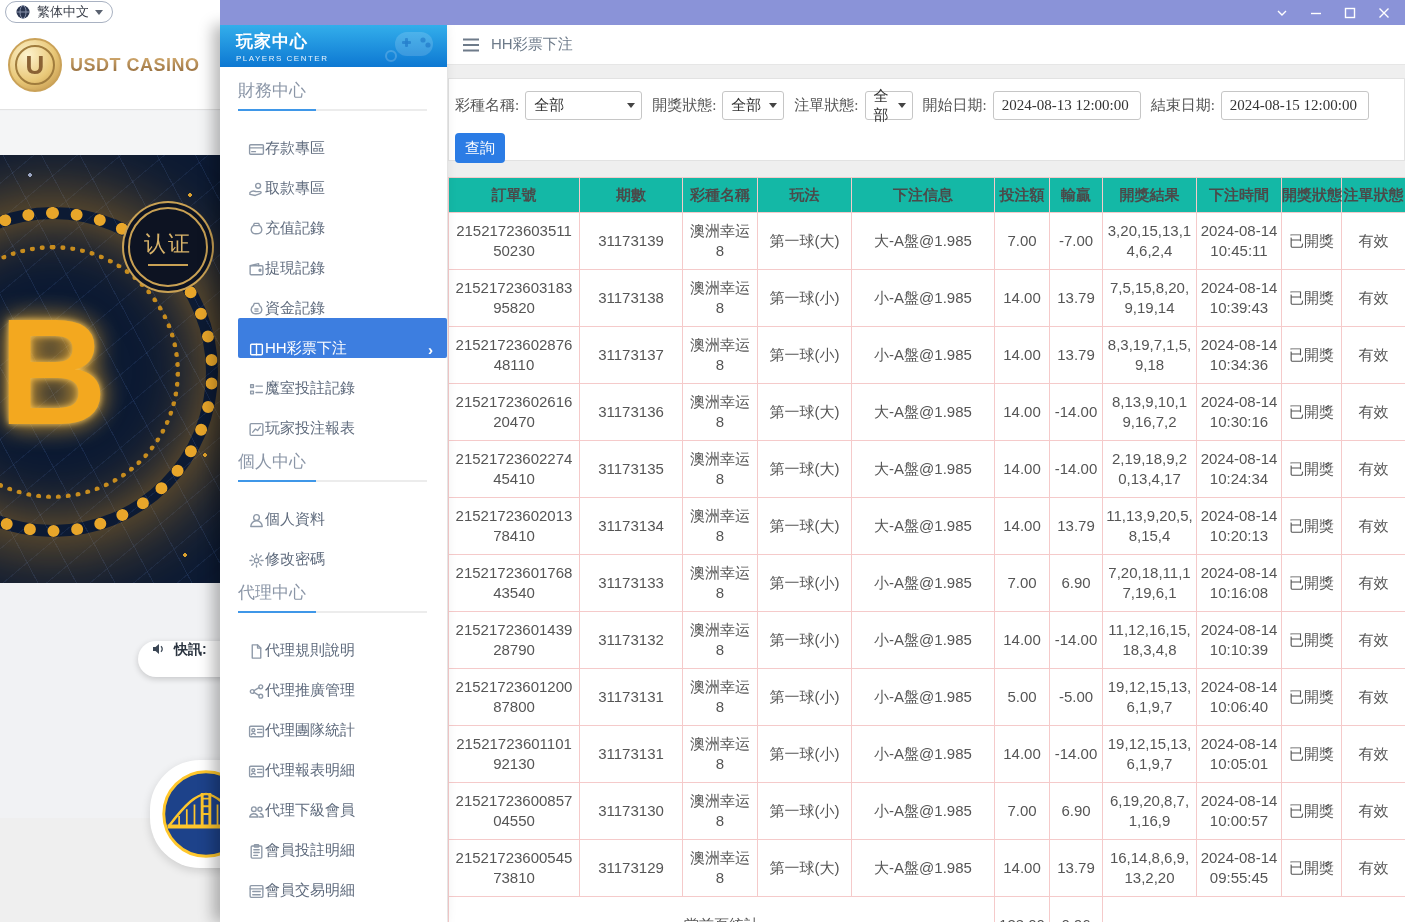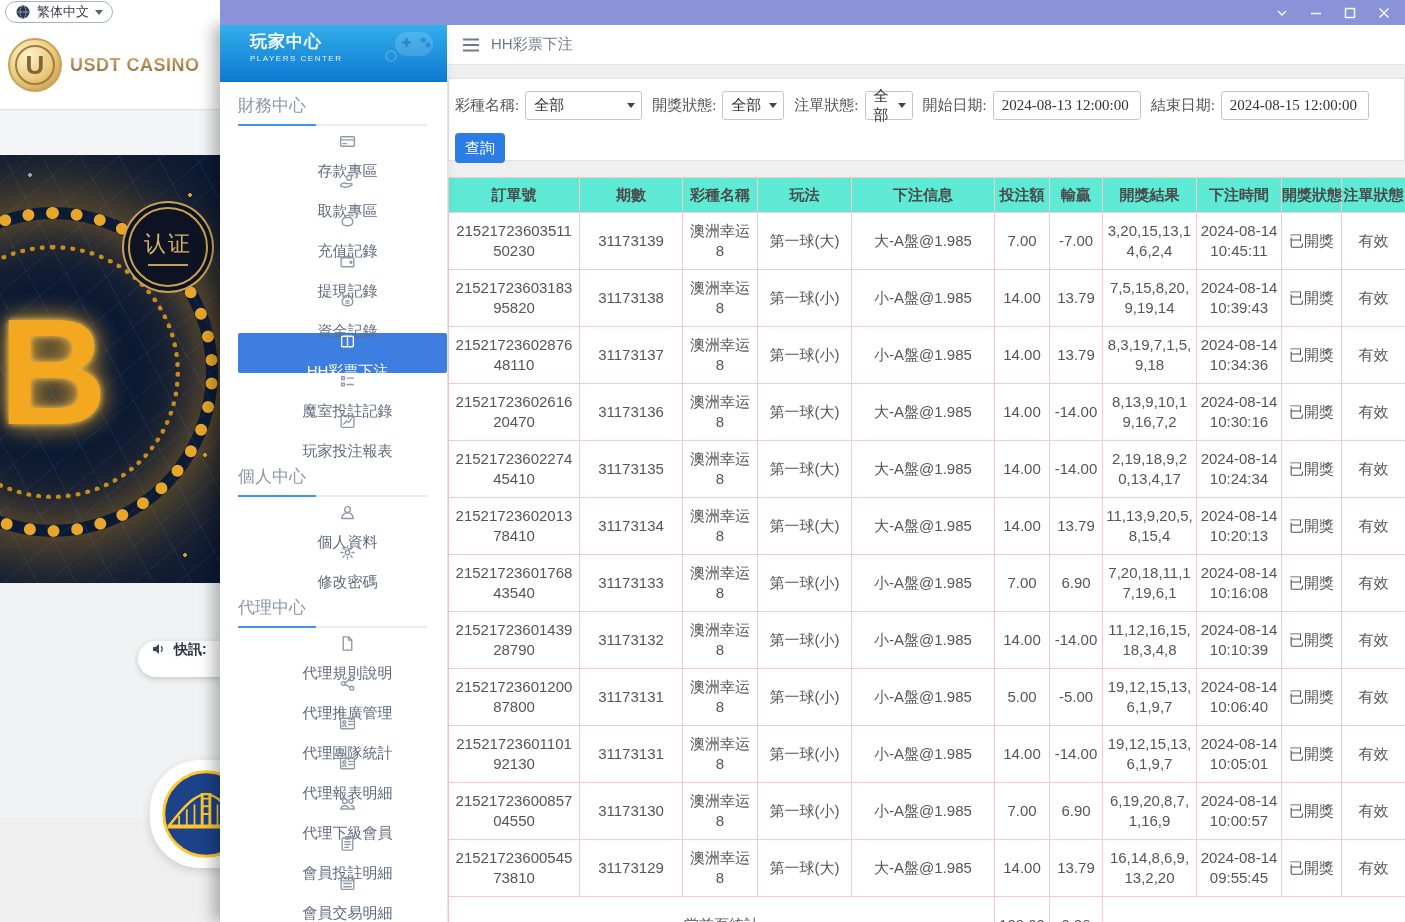--- a/index.html
+++ b/index.html
@@ -41,28 +41,28 @@
   #cert-badge { position:absolute; right:12px; top:52px; width:80px; height:80px; border-radius:50%; background:#0d1322; border:2px solid #c9a154; box-shadow:0 0 0 4px #0d1322, 0 0 0 6px #c9a154; display:flex; flex-direction:column; align-items:center; justify-content:center; gap:5px; }
   #cert-badge .cert-text { color:#d8b36a; font-size:22px; font-weight:normal; letter-spacing:2px; }
   #cert-badge .cert-rule { width:40px; height:2px; background:#c9a154; }
 
   #news-pill { position:absolute; left:138px; top:641px; width:110px; height:36px; background:#fff; border-radius:18px; box-shadow:0 2px 6px rgba(0,0,0,.18); display:flex; align-items:flex-start; gap:7px; padding-left:13px; z-index:1; cursor:pointer; }
   #news-pill .news-label { font-size:14px; font-weight:bold; color:#2b3440; }
   #team-pill { position:absolute; left:150px; top:760px; width:120px; height:108px; background:#fff; border-radius:50px; box-shadow:0 3px 10px rgba(0,0,0,.14); display:flex; align-items:center; padding-left:8px; z-index:1; }
 
   
   #sidebar { position:absolute; left:220px; top:25px; width:227px; height:897px; background:#fff; z-index:2; box-shadow:-7px 0 14px rgba(0,0,0,.28); overflow:hidden; }
-  #sb-header { height:57px; background:linear-gradient(180deg,#33aeeb,#0d78d2); color:#fff; padding:5px 0 0 30px; position:relative; }
+  #sb-header { height:42px; background:linear-gradient(180deg,#33aeeb,#0d78d2); color:#fff; padding:5px 0 0 16px; position:relative; }
   #sb-header .sb-title { font-size:17px; font-weight:bold; letter-spacing:1px; }
   #sb-header .sb-sub { font-size:8px; letter-spacing:1.5px; opacity:.9; margin-top:1px; }
   #sb-header .gamepad { position:absolute; right:12px; top:5px; opacity:.55; }
   .section-title { color:#8b96a7; font-size:17px; margin:12px 0 7px 18px; }
   .section-rule { height:2px; background:#ececec; margin:0 20px 7px 18px; position:relative; }
   .section-rule::before { content:""; position:absolute; left:0; top:0; width:78px; height:2px; background:#3f97e8; }
-  .menu-item { height:40px; display:flex; align-items:center; gap:12px; padding-left:28px; color:#5f6b7d; font-size:15px; cursor:pointer;flex-direction:column; }
+  .menu-item { height:40px; display:flex; align-items:flex-end; gap:0; padding-left:28px; color:#5f6b7d; font-size:15px; cursor:pointer; }
   .menu-item .mi-icon { width:17px; height:17px; color:#8e99a8; flex:0 0 17px; }
   .menu-item .mi-chevron { display:none; margin-left:auto; margin-right:14px; font-size:15px; font-weight:bold; }
   .menu-item.active { background:#3d7ee0; color:#fff; margin-left:18px; padding-left:10px; border-radius:2px; }
   .menu-item.active .mi-icon { color:#fff; }
   .menu-item.active .mi-chevron { display:block; }
 
   
   #main { position:absolute; left:447px; top:25px; width:958px; height:897px; background:#efefef; }
   #topbar { height:40px; background:#fff; border-bottom:1px solid #e6e6e6; display:flex; align-items:center; gap:11px; padding-left:15px; color:#6e7b8a; }
   #topbar .tb-title { font-size:15px; }
@@ -73,21 +73,21 @@
   .f-label { font-size:15px; color:#555; margin-right:6px; white-space:nowrap; }
   .select-box { height:29px; border:1px solid #c6c6c6; border-radius:3px; background:#fff; display:flex; align-items:center; padding:0 20px 0 8px; position:relative; font-size:15px; color:#333; margin-right:10px; cursor:pointer; }
   .select-box .caret-down { position:absolute; right:6px; border-top-color:#444; }
   .sel-lottery { width:117px; } .sel-draw { width:62px; } .sel-order { width:48px; }
   .date-input { height:29px; width:148px; border:1px solid #c6c6c6; border-radius:3px; font-size:15px; color:#333; padding:0 8px; margin-right:10px; font-family:inherit; }
   #search-btn { margin-top:13px; width:50px; height:30px; background:#2b7ce5; border:none; border-radius:4px; color:#fff; font-size:15px; cursor:pointer; font-family:inherit; }
 
   #table-wrap { position:absolute; left:1px; top:152px; width:957px; height:745px; background:#fff; overflow:hidden; }
   table { width:957px; border-collapse:collapse; table-layout:fixed; }
   th,td { border:1px solid #f5caca; text-align:center; vertical-align:middle; }
-  th { background:#5eead4; height:35px; font-size:15px; color:#4a4a4a; font-weight:bold; padding:0; overflow:visible; white-space:nowrap; }
+  th { background:#14b8a6; height:35px; font-size:15px; color:#4a4a4a; font-weight:bold; padding:0; overflow:visible; white-space:nowrap; }
   td { height:57px; font-size:15px; color:#555; padding:2px 3px; line-height:1.35; }
   td.c0, td.c7 { word-break:break-all; }
   col.c0{width:131px;} col.c1{width:103px;} col.c2{width:75px;} col.c3{width:94px;} col.c4{width:143px;}
   col.c5{width:55px;} col.c6{width:53px;} col.c7{width:94px;} col.c8{width:85px;} col.c9{width:60px;} col.c10{width:64px;}
   tfoot td { height:57px; background:#fff; }
 </style>
 </head>
 <body>
 
 <div id="titlebar">

